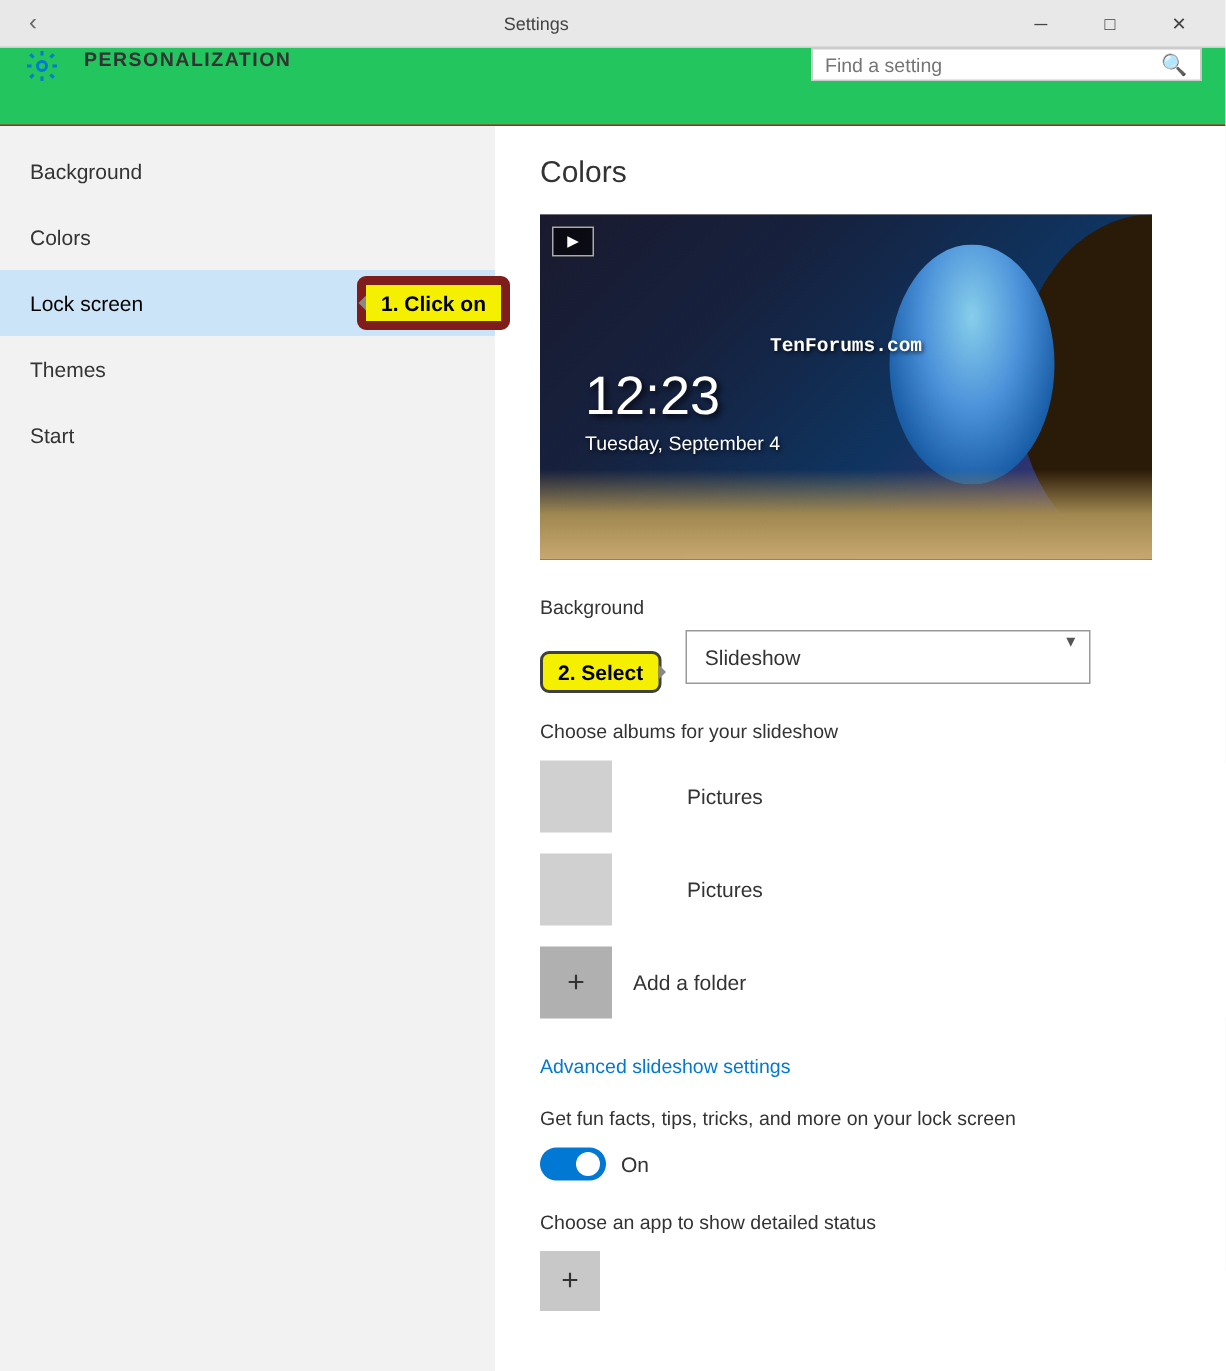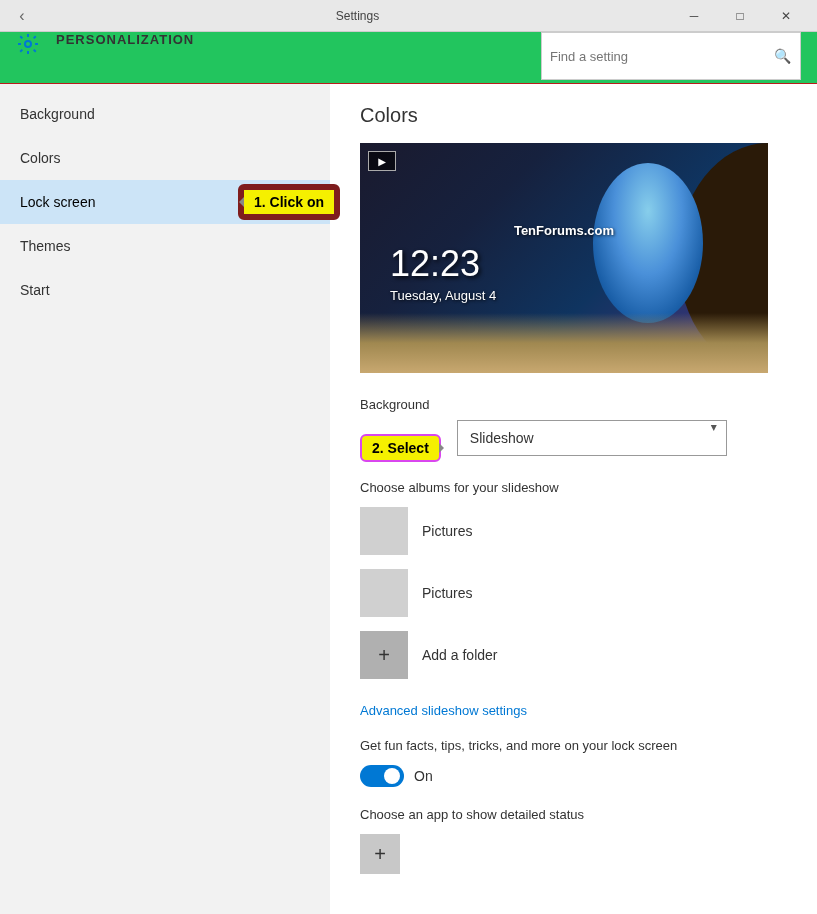--- a/index.html
+++ b/index.html
@@ -74,21 +74,21 @@
       letter-spacing: 1px;
       color: #333;
       flex: 1;
     }
     .search-box {
       display: flex;
       align-items: center;
       background: white;
       border: 1px solid #ccc;
       width: 260px;
-      height: 48px;
+      height: 22px;
       padding: 0 8px;
     }
     .search-box input {
       border: none;
       outline: none;
       flex: 1;
       font-size: 13px;
       color: #999;
       background: transparent;
     }
@@ -217,20 +217,21 @@
       position: absolute;
       top: 80px;
       left: 50%;
       transform: translateX(-50%);
       color: white;
       font-size: 13px;
       font-weight: bold;
       text-shadow: 1px 1px 3px rgba(0,0,0,0.8);
       white-space: nowrap;
       z-index: 5;
+      font-family: Liberation Mono, monospace;
     }
     .preview-time {
       position: absolute;
       top: 100px;
       left: 30px;
       color: white;
       font-size: 36px;
       font-weight: 200;
       text-shadow: 2px 2px 4px rgba(0,0,0,0.8);
       z-index: 5;
@@ -280,21 +281,21 @@
     }
 
     
     .callout-wrapper {
       display: flex;
       align-items: center;
       margin-bottom: 4px;
     }
     .callout-2 {
       background: #f5f000;
-      border: 2px solid #d946ef;
+      border: 2px solid #404040;
       border-radius: 6px;
       padding: 4px 10px;
       font-weight: bold;
       font-size: 14px;
       color: #000;
       white-space: nowrap;
       margin-right: 16px;
       position: relative;
     }
     .callout-2::after {
@@ -310,20 +311,21 @@
     
     .section-subtitle {
       font-size: 13px;
       color: #333;
       margin-bottom: 12px;
     }
     .album-item {
       display: flex;
       align-items: center;
       margin-bottom: 14px;
+      gap: 36px;
     }
     .album-thumb {
       width: 48px;
       height: 48px;
       background: #d0d0d0;
       margin-right: 14px;
       flex-shrink: 0;
     }
     .album-name {
       font-size: 14px;
@@ -478,21 +480,21 @@
     <div class="section-title">Colors</div>
     <div class="preview-container">
       <div class="preview-bg">
         <div class="cave-arch"></div>
         <div class="cave-opening"></div>
         <div class="beach-bottom"></div>
       </div>
       <div class="preview-video-icon">▶</div>
       <div class="preview-watermark">TenForums.com</div>
       <div class="preview-time">12:23</div>
-      <div class="preview-date">Tuesday, August 4</div>
+      <div class="preview-date">Tuesday, September 4</div>
     </div>
 
     <div class="field-label">Background</div>
     <div class="callout-wrapper">
       <div class="callout-2">2. Select</div>
       <div class="dropdown-container">
         <select class="dropdown">
           <option>Slideshow</option>
           <option>Windows spotlight</option>
           <option>Picture</option>

